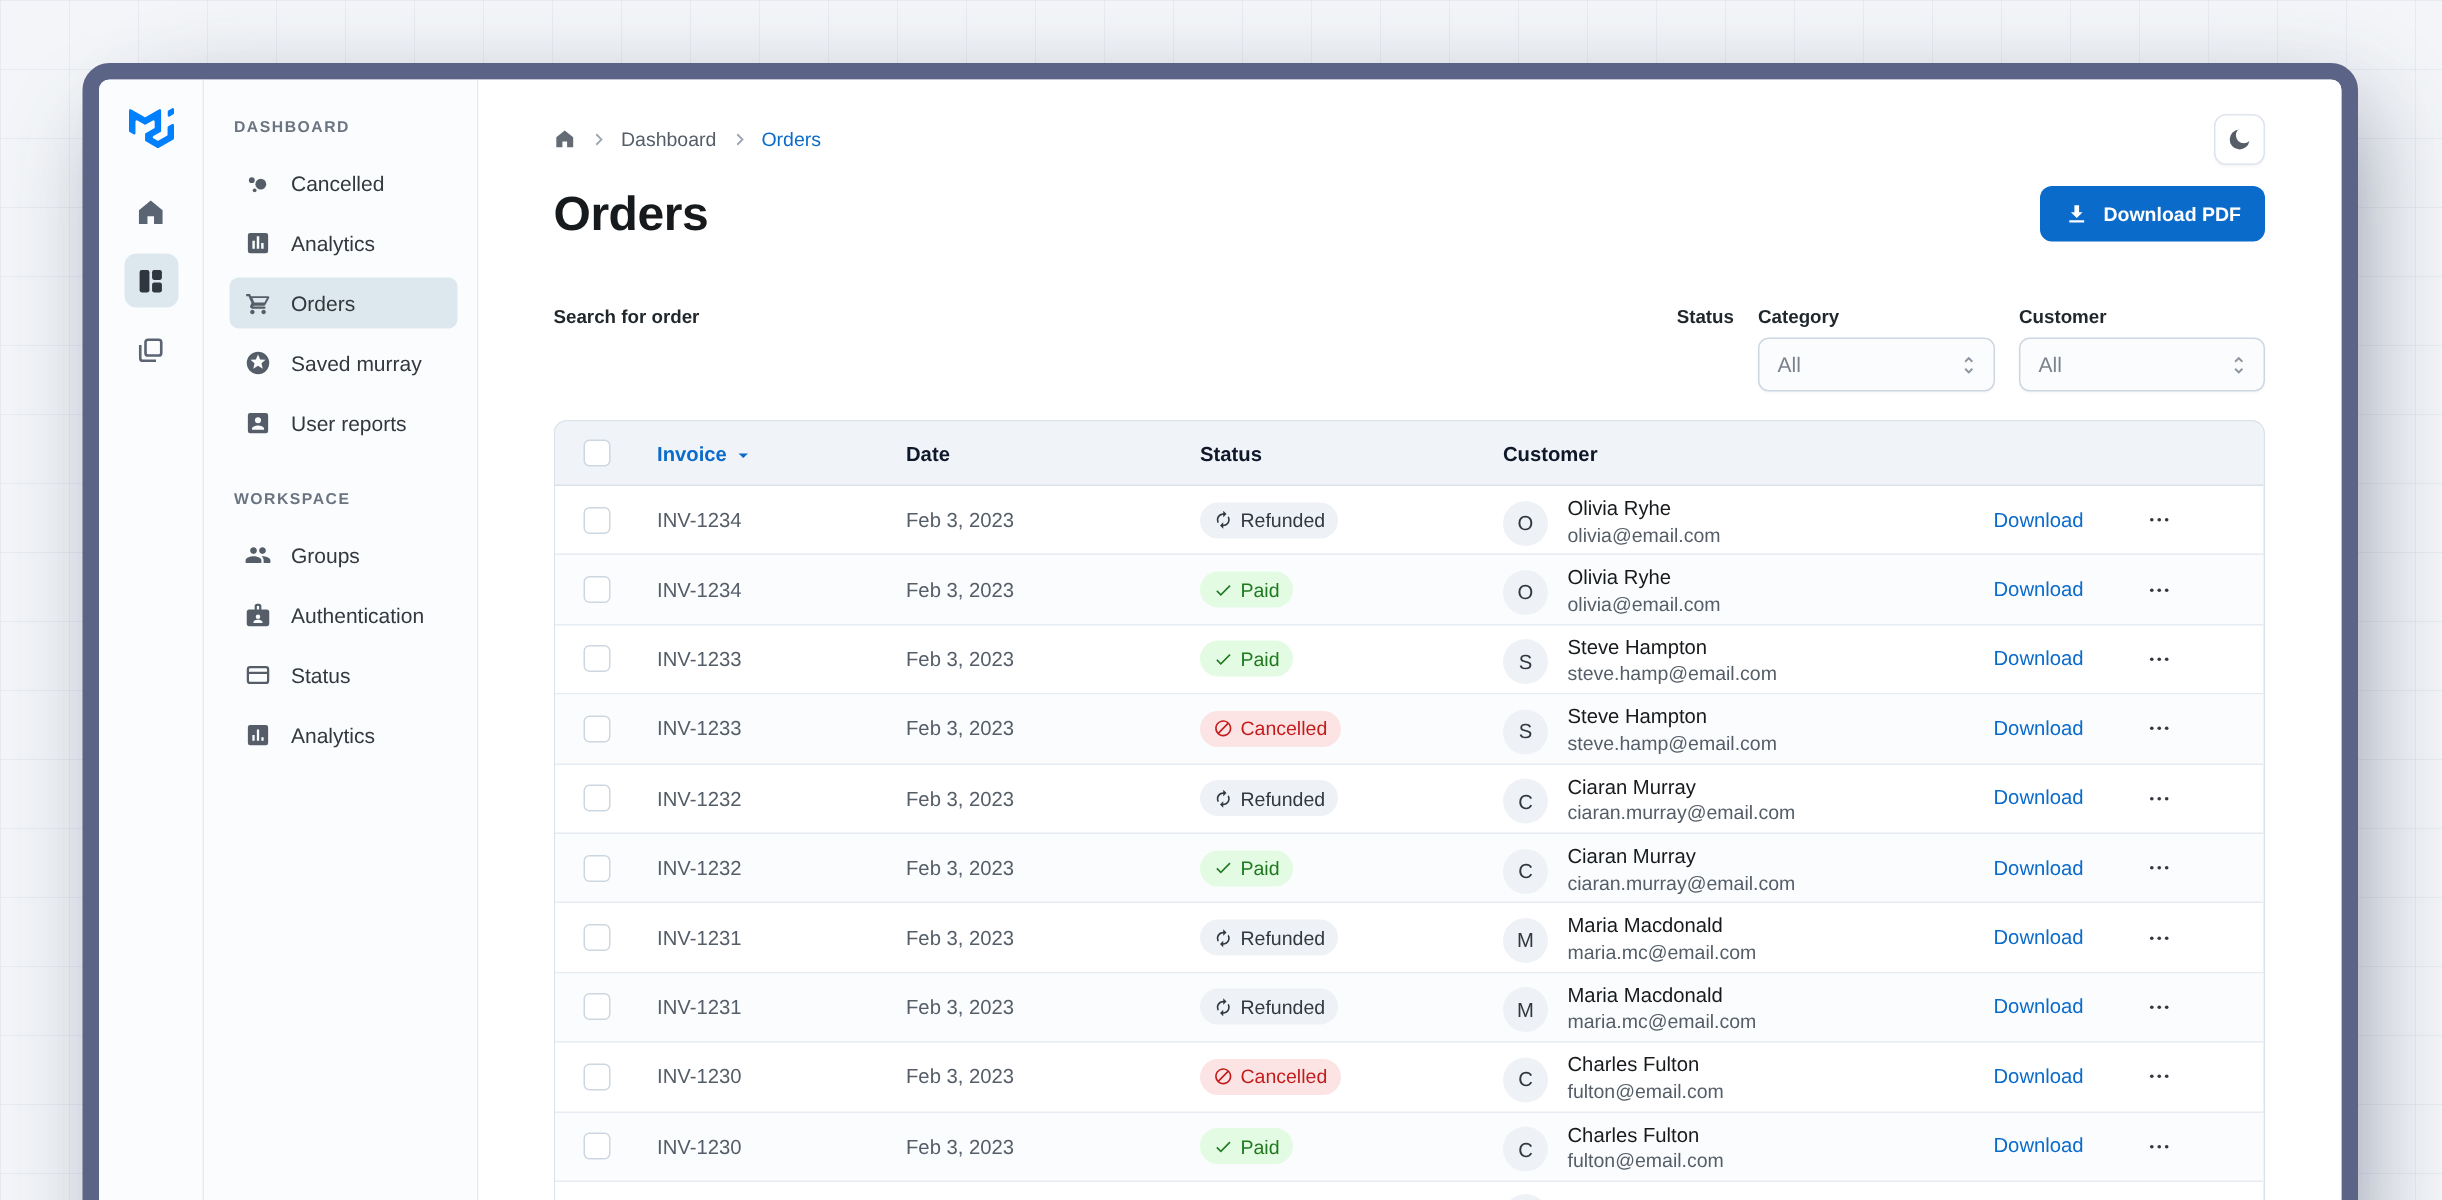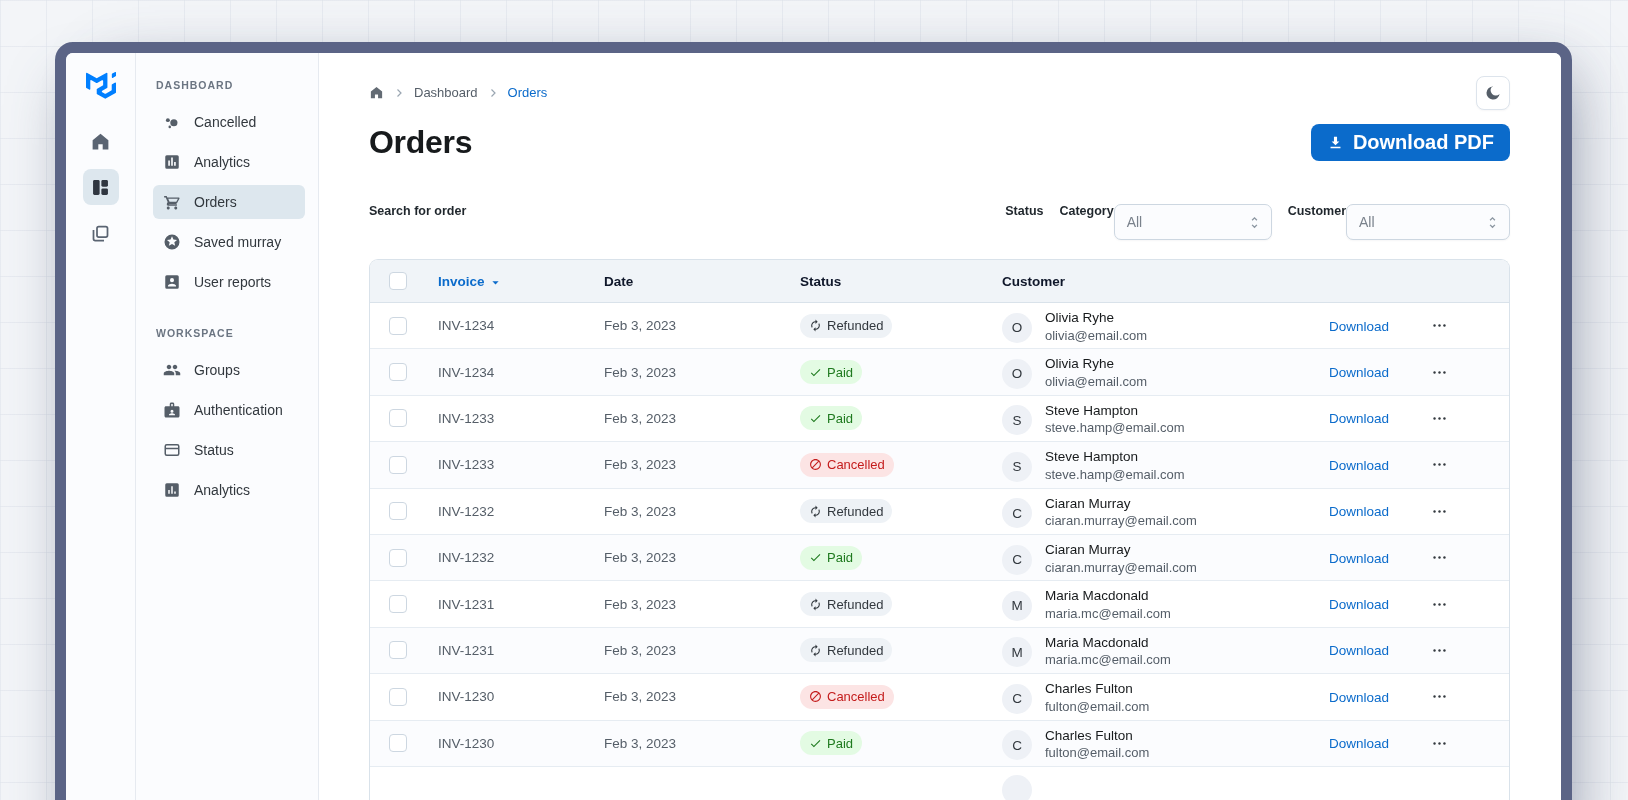--- a/index.html
+++ b/index.html
@@ -52,26 +52,26 @@
   .crumb.active { color:#0b6bcb; font-weight:500; }
   .theme-toggle { width:34px; height:34px; border:1px solid #dde4ec; border-radius:8px; background:#fff;
                   display:flex; align-items:center; justify-content:center; cursor:pointer; color:#555e68;
                   box-shadow:0 1px 2px rgba(20,30,50,.04); }
   .theme-toggle svg { width:18px; height:18px; }
 
   .title-row { display:flex; justify-content:space-between; align-items:center; margin-top:14px; }
   h1 { font-size:32px; font-weight:700; color:#171a1c; letter-spacing:-.3px; }
   .btn-primary { display:flex; align-items:center; gap:9px; height:37px; padding:0 16px;
                  background:#0b6bcb; color:#fff; border:none; border-radius:8px;
-                 font-size:20px; font-weight:600; font-family:inherit; cursor:pointer; }
+                 font-size:13px; font-weight:600; font-family:inherit; cursor:pointer; }
   .btn-primary svg { width:17px; height:17px; }
 
   
   .filters { display:flex; gap:16px; margin-top:43px; }
-  .field { display:flex; }
+  .field { display:flex; flex-direction:column; }
   .field-label { font-size:12.5px; font-weight:600; color:#1f262c; margin-bottom:7px; }
   .search-field { flex:1; }
   .input-wrap { position:relative; }
   .input-wrap svg { position:absolute; left:11px; top:10px; width:16px; height:16px; color:#636b74; }
   .text-input { width:100%; height:36px; border:1px solid #cdd7e1; border-radius:7px; background:#fff;
                 padding:0 12px 0 35px; font-size:14px; font-family:inherit; color:#32383e;
                 box-shadow:0 1px 2px rgba(20,30,50,.04); }
   .text-input::placeholder { color:#9aa3ad; }
   .select { width:156px; height:36px; border:1px solid #cdd7e1; border-radius:7px; background:#fbfcfe;
             display:flex; align-items:center; justify-content:space-between; padding:0 9px 0 12px;

